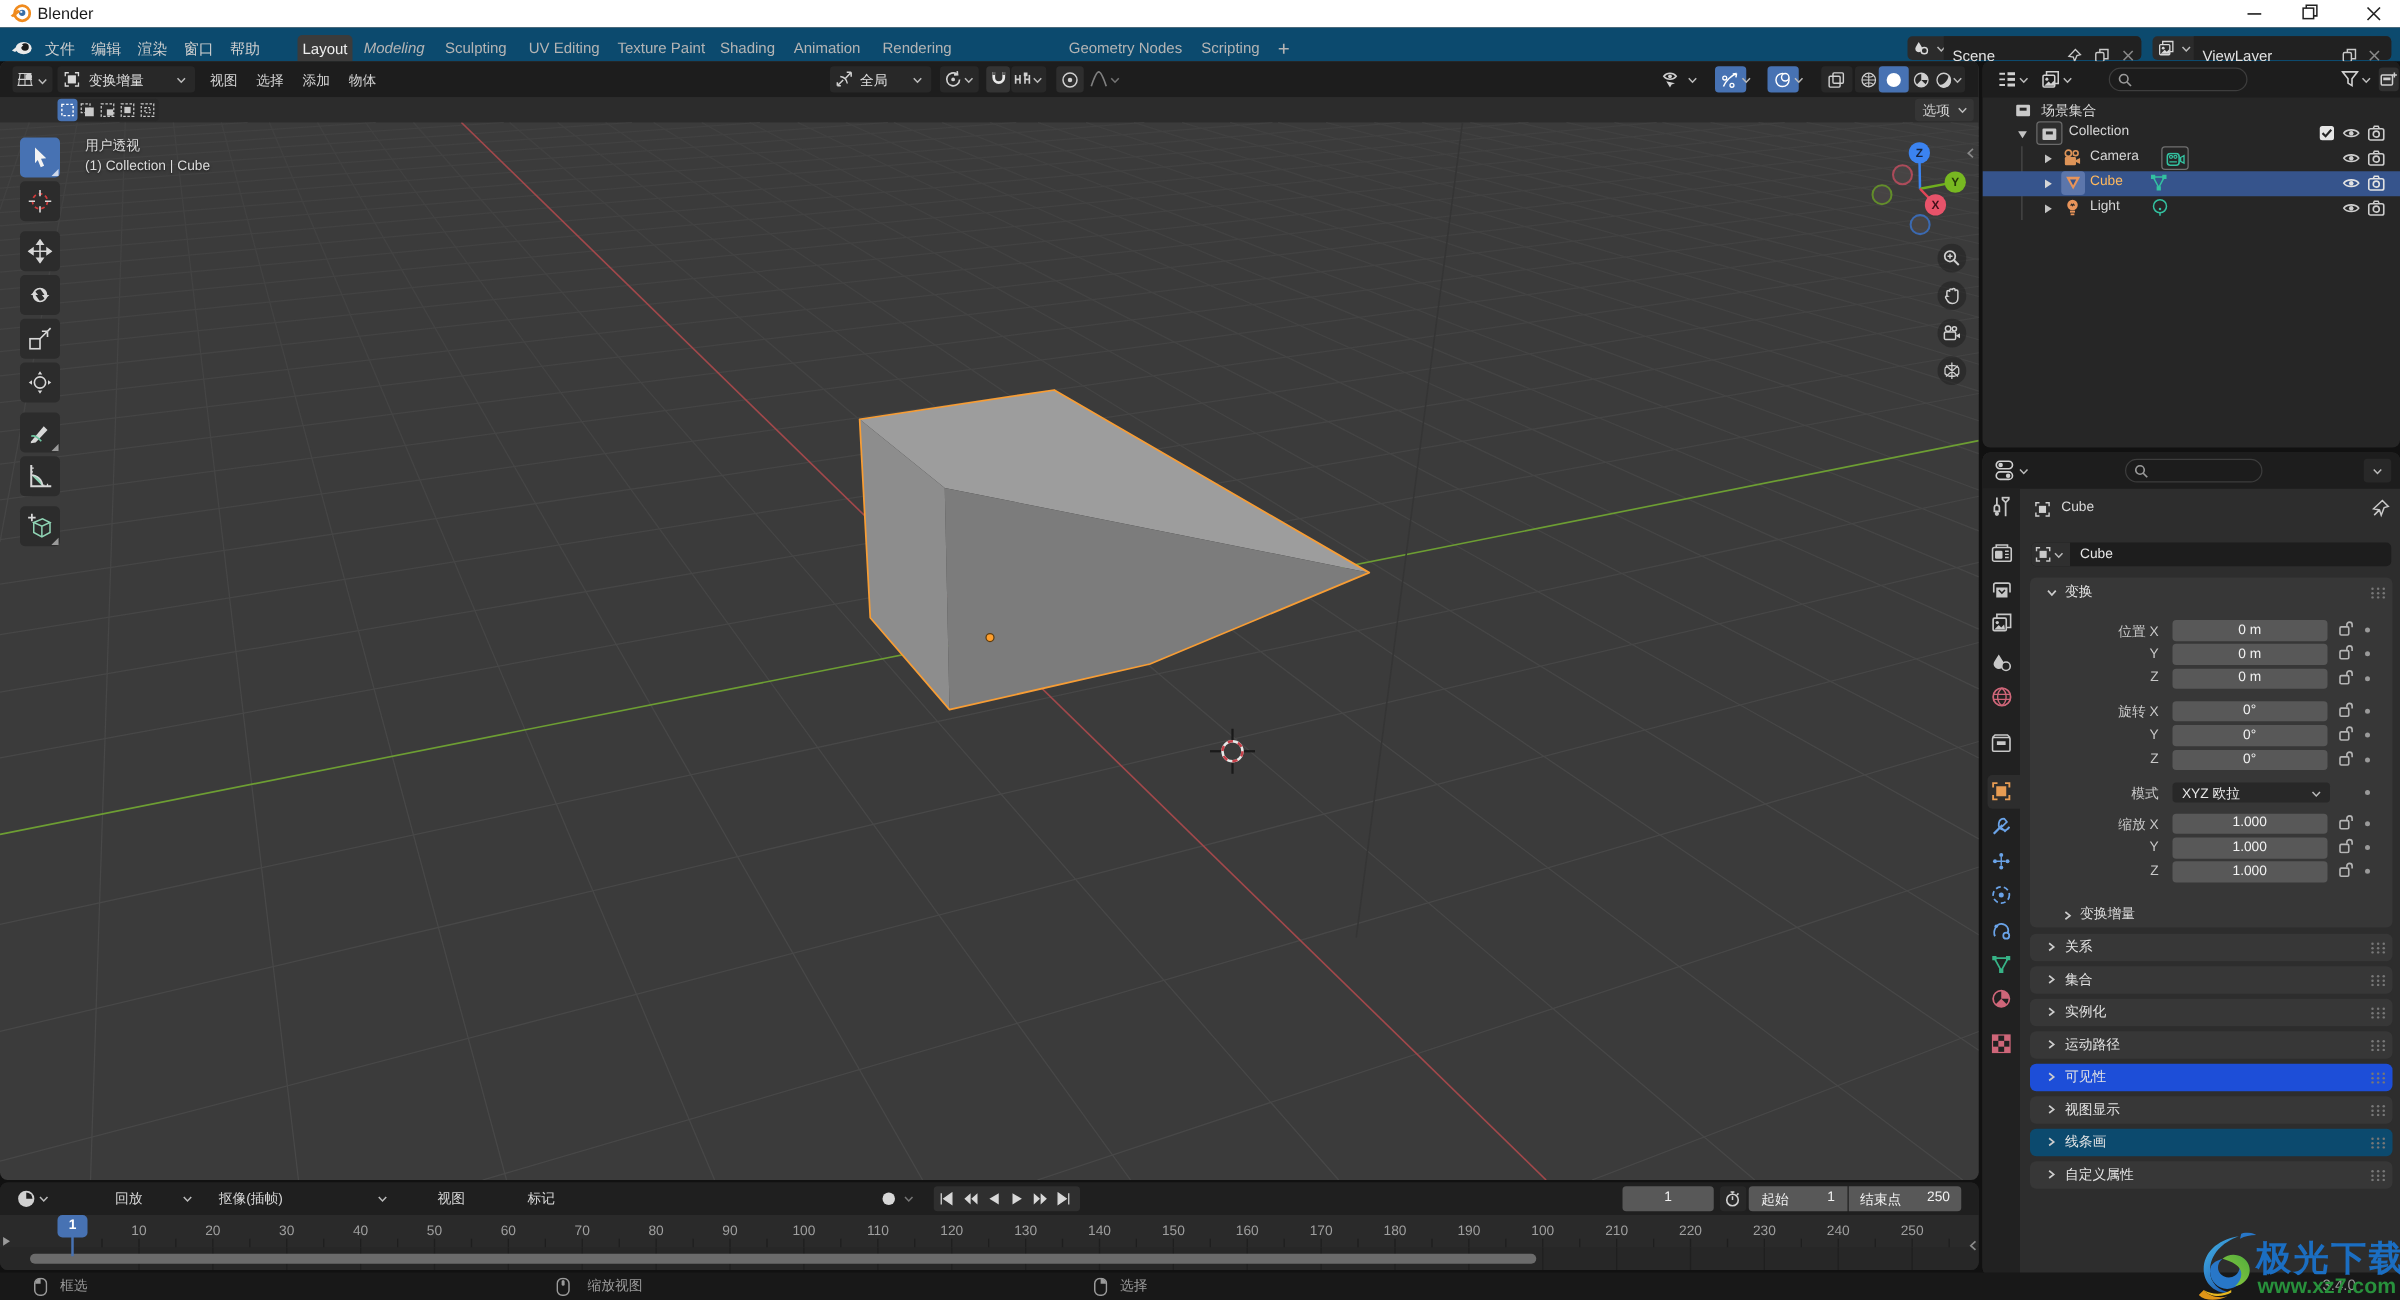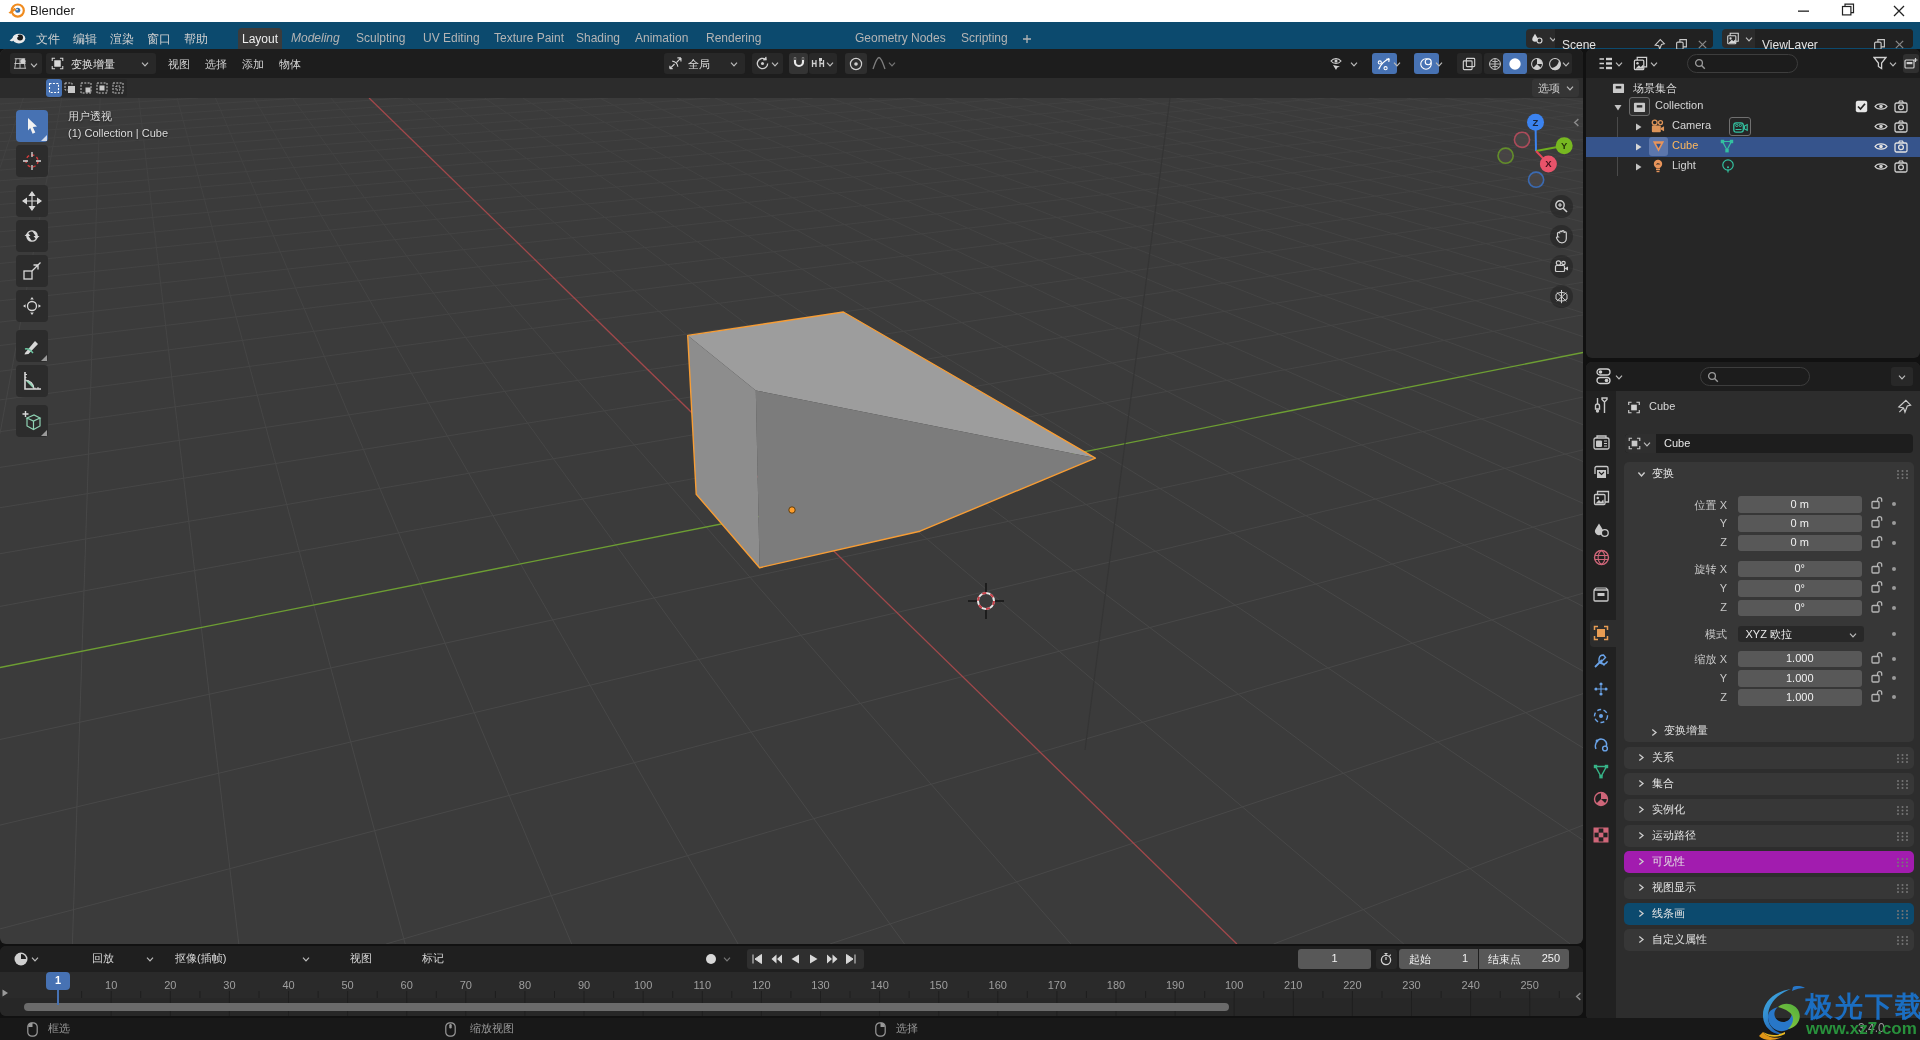--- a/index.html
+++ b/index.html
@@ -935,21 +935,21 @@
             <circle cx="11" cy="2" r="1"></circle>
             <circle cx="2" cy="5.5" r="1"></circle>
             <circle cx="6.5" cy="5.5" r="1"></circle>
             <circle cx="11" cy="5.5" r="1"></circle>
             <circle cx="2" cy="9" r="1"></circle>
             <circle cx="6.5" cy="9" r="1"></circle>
             <circle cx="11" cy="9" r="1"></circle>
           </g>
         </svg>
       </div>
-<div class="abs" style="left:0;top:109px;width:290px;height:22px;background:#a21caf;border-radius:5px;">
+<div class="abs" style="left:0;top:109px;width:290px;height:22px;background:#1d4ed8;border-radius:5px;">
 <svg class="abs" style="left:13px;top:6px" width="8" height="9" viewBox="0 0 8 9">
           <path d="M2.3 1.6 L6 4.5 L2.3 7.4" fill="none" stroke="#ccc" stroke-width="1.3"></path>
         </svg>
 <span class="abs" style="left:28px;top:3px;color:#e4e4e4;">可见性</span>
 <svg class="abs" style="left:272px;top:6px" width="13" height="10" viewBox="0 0 13 10">
           <g fill="#777">
             <circle cx="2" cy="2" r="1"></circle>
             <circle cx="6.5" cy="2" r="1"></circle>
             <circle cx="11" cy="2" r="1"></circle>
             <circle cx="2" cy="5.5" r="1"></circle>

